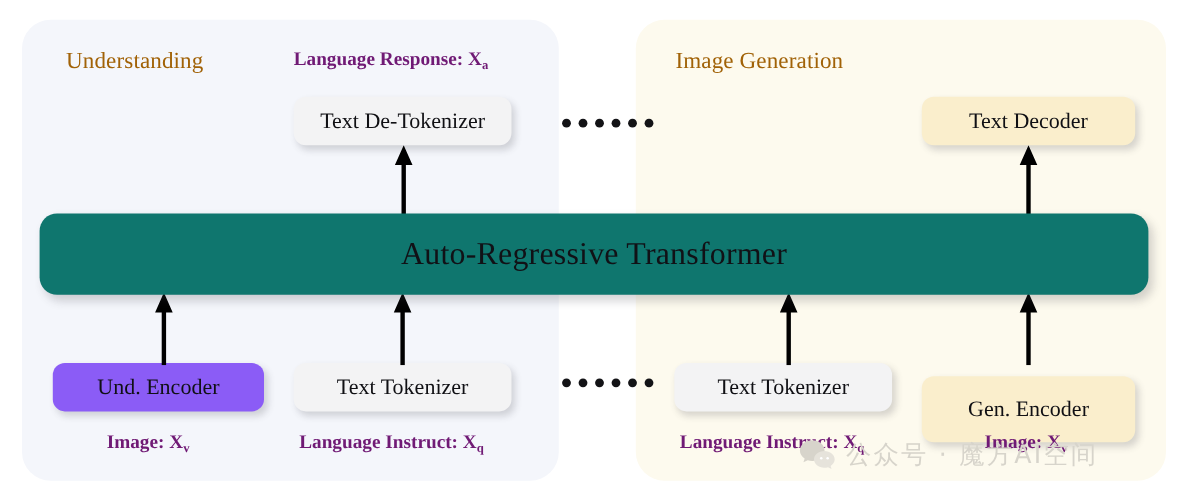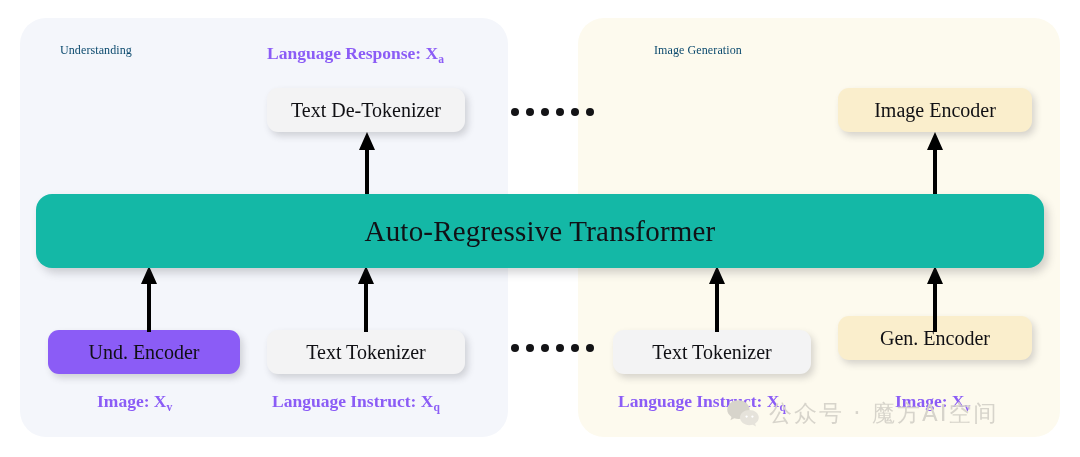--- a/index.html
+++ b/index.html
@@ -9,28 +9,28 @@
     -webkit-font-smoothing:antialiased;
   }
   #stage{position:absolute;left:0;top:0;width:1080px;height:457px;}
 
   
   .panel{position:absolute;border-radius:26px;}
   #panel-understanding{left:20px;top:18px;width:488px;height:419px;background:#f4f6fb;}
   #panel-generation{left:578px;top:18px;width:482px;height:419px;background:#fdfaee;}
 
   .panel-label{
-    position:absolute;color:#0c4a6e;font-size:12px;letter-spacing:.1px;white-space:nowrap;
+    position:absolute;color:#a16207;font-size:21px;letter-spacing:.1px;white-space:nowrap;
   }
   #label-understanding{left:60px;top:43px;}
-  #label-generation{left:654px;top:43px;text-align:center;}
+  #label-generation{left:614px;top:43px;text-align:center;}
 
   
   .caption{
-    position:absolute;font-weight:bold;color:#8b5cf6;font-size:17.5px;white-space:nowrap;
+    position:absolute;font-weight:bold;color:#701a75;font-size:17.5px;white-space:nowrap;
   }
   .caption sub{font-size:.66em;font-weight:bold;vertical-align:baseline;position:relative;top:.32em;}
 
   #cap-language-response{left:267px;top:43px;}
   #cap-generated-image{left:845px;top:43px;}
   #cap-image-left{left:97px;top:391px;}
   #cap-lang-instruct-left{left:272px;top:391px;}
   #cap-lang-instruct-right{left:618px;top:391px;}
   #cap-image-right{left:895px;top:391px;}
 
@@ -43,26 +43,26 @@
   }
   .box-grey{background:#f3f3f4;}
   .box-blue{background:#8b5cf6;text-align:center;}
   .box-cream{background:#faeecc;}
 
   #box-text-detokenizer{left:267px;top:88px;width:198px;height:44px;}
   #box-image-decoder{left:838px;top:88px;width:194px;height:44px;}
   #box-und-encoder{left:48px;top:330px;width:192px;height:44px;}
   #box-text-tokenizer-left{left:267px;top:330px;width:198px;height:44px;}
   #box-text-tokenizer-right{left:613px;top:330px;width:198px;height:44px;}
-  #box-gen-encoder{left:838px;top:316px;width:194px;height:44px;}
+  #box-gen-encoder{left:838px;top:342px;width:194px;height:60px;}
 
   
   #transformer-bar{
     position:absolute;left:36px;top:194px;width:1008px;height:74px;
-    border-radius:16px;background:#14b8a6;
+    border-radius:16px;background:#0f766e;
     display:flex;align-items:center;justify-content:center;
     font-size:29px;color:#111116;letter-spacing:.2px;
     box-shadow:4px 5px 9px rgba(60,60,70,.22);
     z-index:4;
   }
 
   
   .arrow{position:absolute;width:20px;z-index:3;}
   .arrow svg{display:block;}
   #arrow-detok{left:357px;top:132px;height:64px;}
@@ -103,21 +103,21 @@
   <div class="panel-label" id="label-understanding">Understanding</div>
   <div class="panel-label" id="label-generation">Image Generation</div>
 
   <div class="caption" id="cap-language-response"><span>Language Response: X</span><sub>a</sub></div>
 
 
   <div class="box box-grey" id="box-text-detokenizer">
     <span>Text De-Tokenizer</span>
   </div>
   <div class="box box-cream" id="box-image-decoder">
-    <span>Image Encoder</span>
+    <span>Text Decoder</span>
   </div>
 
   <div class="arrow" id="arrow-detok">
     <svg width="20" height="64" viewBox="0 0 20 64">
         <path d="M10 0 L18 18 L12 18 L12 64 L8 64 L8 18 L2 18 Z" fill="#000"></path>
       </svg>
   </div>
   <div class="arrow" id="arrow-imgdec">
     <svg width="20" height="64" viewBox="0 0 20 64">
         <path d="M10 0 L18 18 L12 18 L12 64 L8 64 L8 18 L2 18 Z" fill="#000"></path>

